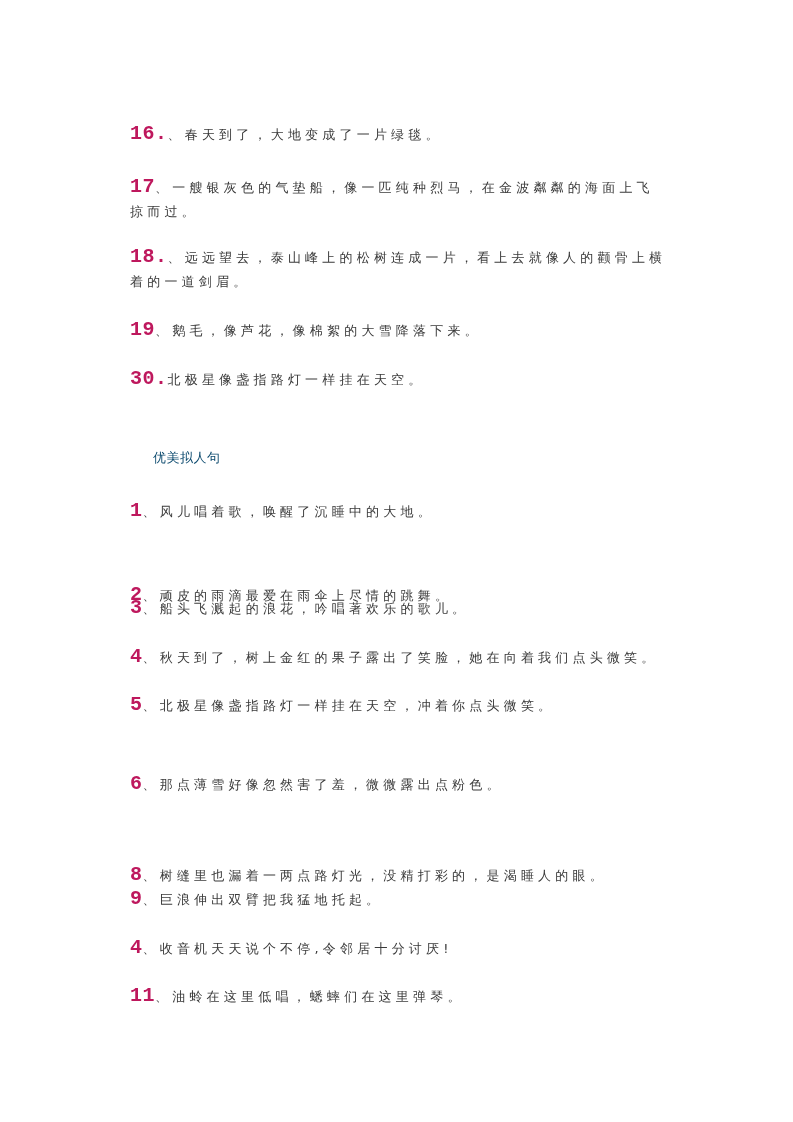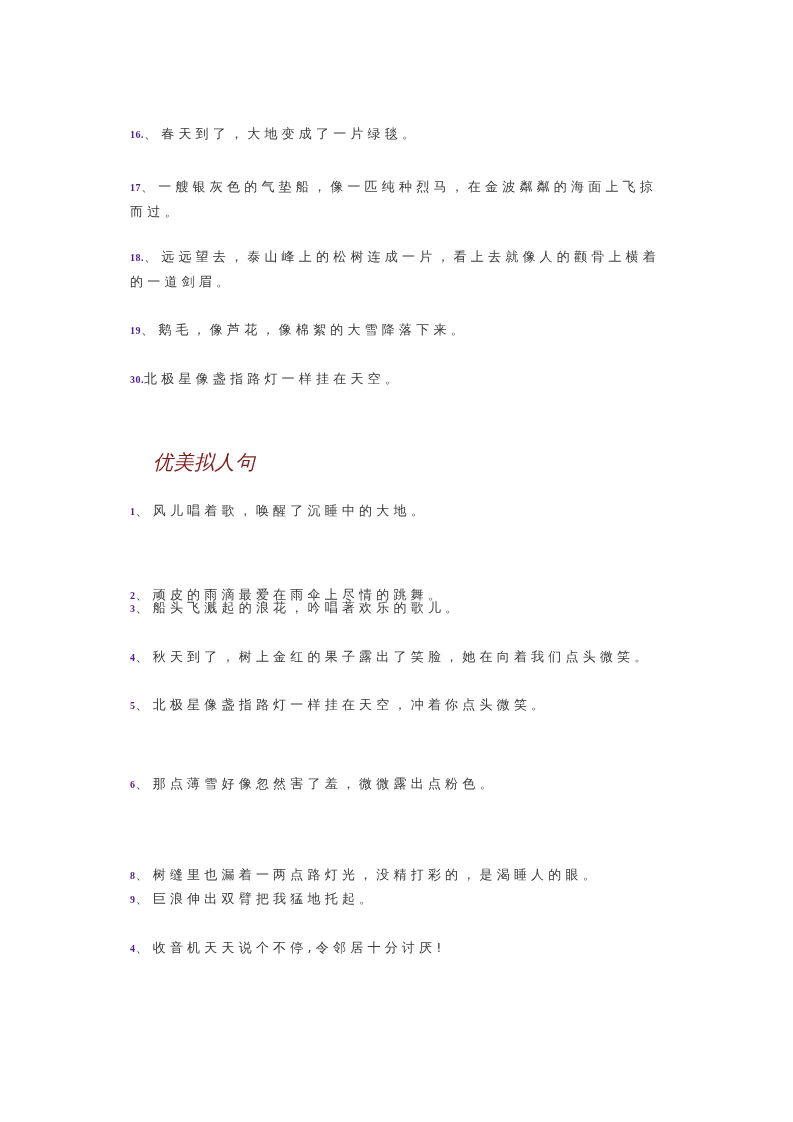--- a/index.html
+++ b/index.html
@@ -26,35 +26,34 @@
       left: 130px;
       width: 540px;
       font-size: 13px;
       line-height: 24px;
       letter-spacing: 4.2px;
       color: #3a3a3a;
       white-space: normal;
       word-break: break-all;
     }
     .line .num {
-      font-family: Liberation Serif, serif;
-      font-size: 10px;
+      font-family: Liberation Mono, monospace;
+      font-size: 20px;
       font-weight: bold;
       letter-spacing: 0.5px;
-      color: #4c1d95;
+      color: #be185d;
     }
     .heading {
       position: absolute;
       left: 153px;
       top: 449px;
       font-family: "DejaVu Serif", "Liberation Serif", serif;
-      font-size: 20px;
-      color: #7f1d1d;
+      font-size: 13px;
+      color: #0c4a6e;
       letter-spacing: 0.5px;
-      font-style: italic;
     }
   </style>
 </head>
 <body>
 
 <div class="page">
 
   <div class="line" style="top:122px;">
     <span class="num">16.</span><span>、春天到了，大地变成了一片绿毯。</span>
   </div>
@@ -107,14 +106,17 @@
   </div>
 
   <div class="line" style="top:887px;">
     <span class="num">9</span><span>、巨浪伸出双臂把我猛地托起。</span>
   </div>
 
   <div class="line" style="top:936px;">
     <span class="num">4</span><span>、收音机天天说个不停,令邻居十分讨厌!</span>
   </div>
 
+  <div class="line" style="top:984px;">
+    <span class="num">11</span><span>、油蛉在这里低唱，蟋蟀们在这里弹琴。</span>
+  </div>
 
 </div>
 
 </body></html>

